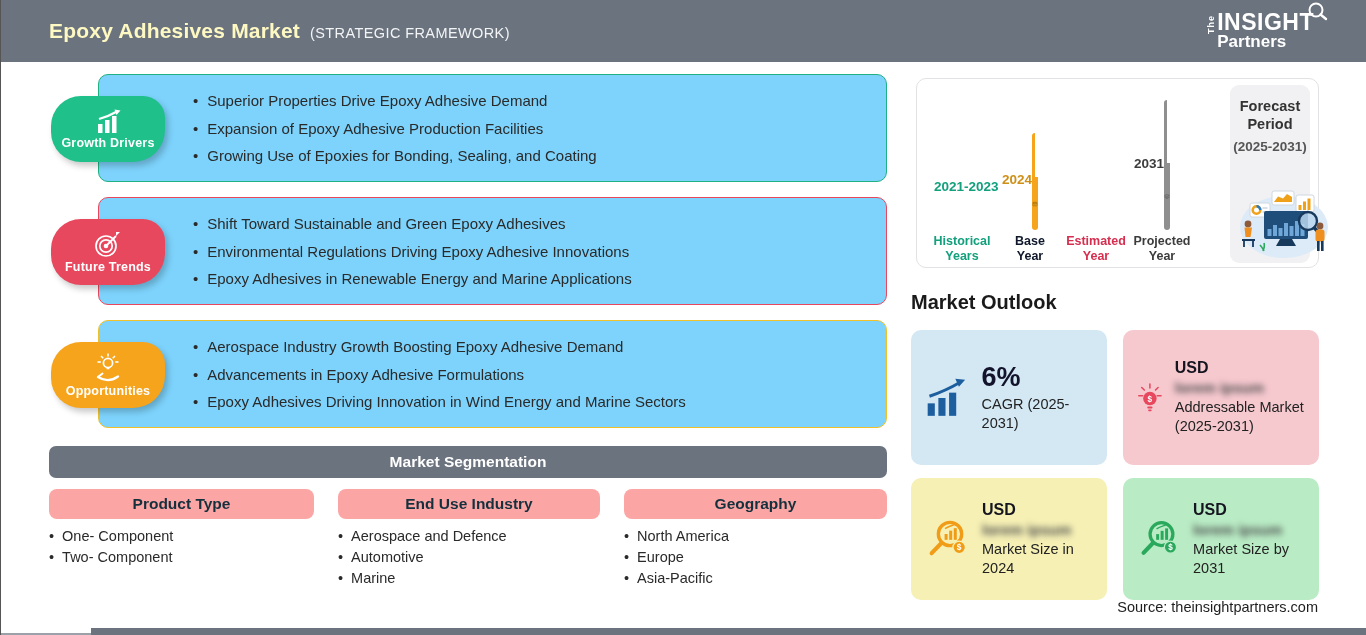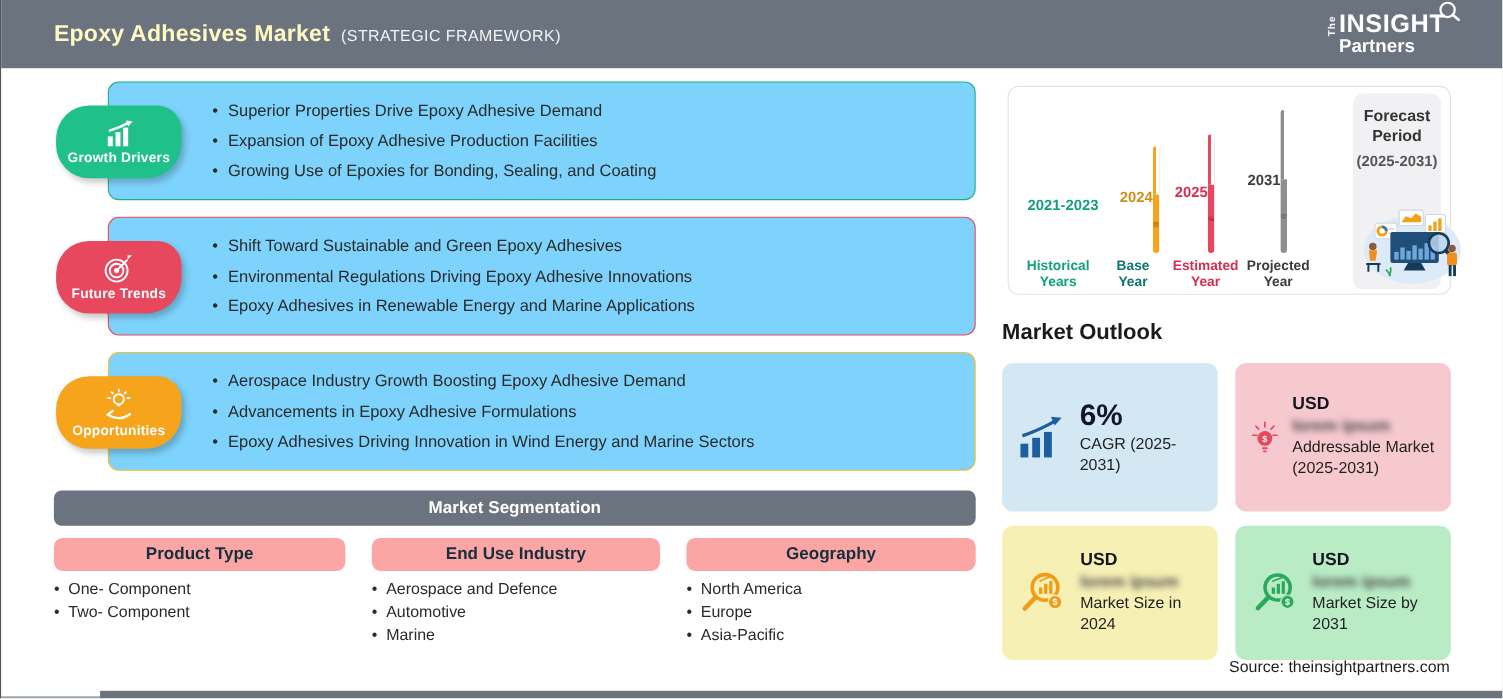--- a/index.html
+++ b/index.html
@@ -55,21 +55,21 @@
   .seg-list.c1 { left:337px; }
   .seg-list.c2 { left:623px; }
   .seg-list li { list-style:none; font-size:14.5px; color:#2a2a2a; line-height:21px; display:flex; align-items:center; }
   .seg-list li::before { content:"•"; margin-right:8px; color:#2a2a2a; }
   
   .timeline {
     position:absolute; left:915px; top:78px; width:403px; height:190px; background:#fff;
     border:1px solid #e2e2e4; border-radius:10px;
   }
   .tbar { position:absolute; bottom:37px; width:36px; display:flex; flex-direction:row; align-items:center; }
-  .tbar.b0 { left:17px; } .tbar.b1 { left:85px;margin-left:16px; } .tbar.b2 { left:151px; } .tbar.b3 { left:217px; }
+  .tbar.b0 { left:17px; } .tbar.b1 { left:85px; } .tbar.b2 { left:151px; } .tbar.b3 { left:217px; }
   .tbar-year { font-size:13.5px; font-weight:bold; margin-bottom:4px; white-space:nowrap; }
   .tbar-col { width:56px; border-radius:9px; overflow:hidden; display:flex; flex-direction:column; }
   .tbar-stripes { background:repeating-linear-gradient(90deg, var(--c) 0 3px, #ffffff 3px 6px); }
   .tbar-solid { flex:1; background:var(--c); display:flex; align-items:center; justify-content:center; }
   .tlab { position:absolute; bottom:3px; width:70px; text-align:center; font-size:12.5px; font-weight:bold; line-height:1.2; }
   .tlab.b0 { left:10px; } .tlab.b1 { left:78px; } .tlab.b2 { left:144px; } .tlab.b3 { left:210px; }
   .forecast {
     position:absolute; right:8px; top:6px; width:80px; height:178px; background:#f1f1f3; border-radius:9px;
     display:flex; flex-direction:column; align-items:center; padding-top:12px;
   }
@@ -213,36 +213,20 @@
             <rect x="4" y="6" width="18" height="15" rx="2"></rect>
             <line x1="4" y1="10.5" x2="22" y2="10.5"></line>
             <line x1="9" y1="3.5" x2="9" y2="7.5"></line>
               <line x1="17" y1="3.5" x2="17" y2="7.5"></line>
             <line x1="7.5" y1="14" x2="18.5" y2="14" stroke-dasharray="2 1.6"></line>
             <line x1="7.5" y1="17.5" x2="18.5" y2="17.5" stroke-dasharray="2 1.6"></line>
           </svg>
         </div>
       </div>
     </div>
-    <div class="tbar b2" style="--c: #e8485e;">
-      <div class="tbar-year" style="color: rgb(214, 46, 79);">2025</div>
-      <div class="tbar-col" style="height: 108px;">
-        <div class="tbar-stripes" style="height: 46px;"></div>
-        <div class="tbar-solid">
-          <svg width="28" height="26" viewBox="0 0 28 26" stroke="#8d1f38" fill="none" stroke-width="1.7">
-            <rect x="3" y="5" width="17" height="11" rx="1.5"></rect>
-            <path d="M6 13 L10 9.5 L13 11.5 L17 7.5"></path>
-            <line x1="11.5" y1="16" x2="11.5" y2="19"></line>
-              <line x1="7.5" y1="19.5" x2="15.5" y2="19.5"></line>
-            <circle cx="21.5" cy="17.5" r="3.6"></circle>
-            <circle cx="21.5" cy="17.5" r="1.2" fill="#8d1f38"></circle>
-          </svg>
-        </div>
-      </div>
-    </div>
     <div class="tbar b3" style="--c: #8f8f8f;">
       <div class="tbar-year" style="color: rgb(60, 60, 60);">2031</div>
       <div class="tbar-col" style="height: 130px;">
         <div class="tbar-stripes" style="height: 63px;"></div>
         <div class="tbar-solid">
           <svg width="26" height="26" viewBox="0 0 26 26" stroke="#474747" fill="none" stroke-width="1.7">
             <line x1="13" y1="1.5" x2="13" y2="4"></line>
             <rect x="4" y="4" width="18" height="12" rx="1"></rect>
             <path d="M7 13 L11 8.5 L14 11.5 L19 6.5"></path>
             <line x1="13" y1="16" x2="13" y2="18.5"></line>
@@ -250,21 +234,21 @@
               <line x1="17" y1="22.5" x2="13" y2="18.5"></line>
           </svg>
         </div>
       </div>
     </div>
 
     <div class="tlab b0" style="color: rgb(18, 160, 125);">
       <span>Historical</span><br>
       <span>Years</span>
     </div>
-    <div class="tlab b1" style="color: #0f766e; text-align: center;">
+    <div class="tlab b1" style="color: #0f172a; text-align: center;">
       <span>Base</span><br>
       <span>Year</span>
     </div>
     <div class="tlab b2" style="color: rgb(214, 46, 79);">
       <span>Estimated</span><br>
       <span>Year</span>
     </div>
     <div class="tlab b3" style="color: rgb(60, 60, 60);">
       <span>Projected</span><br>
       <span>Year</span>

